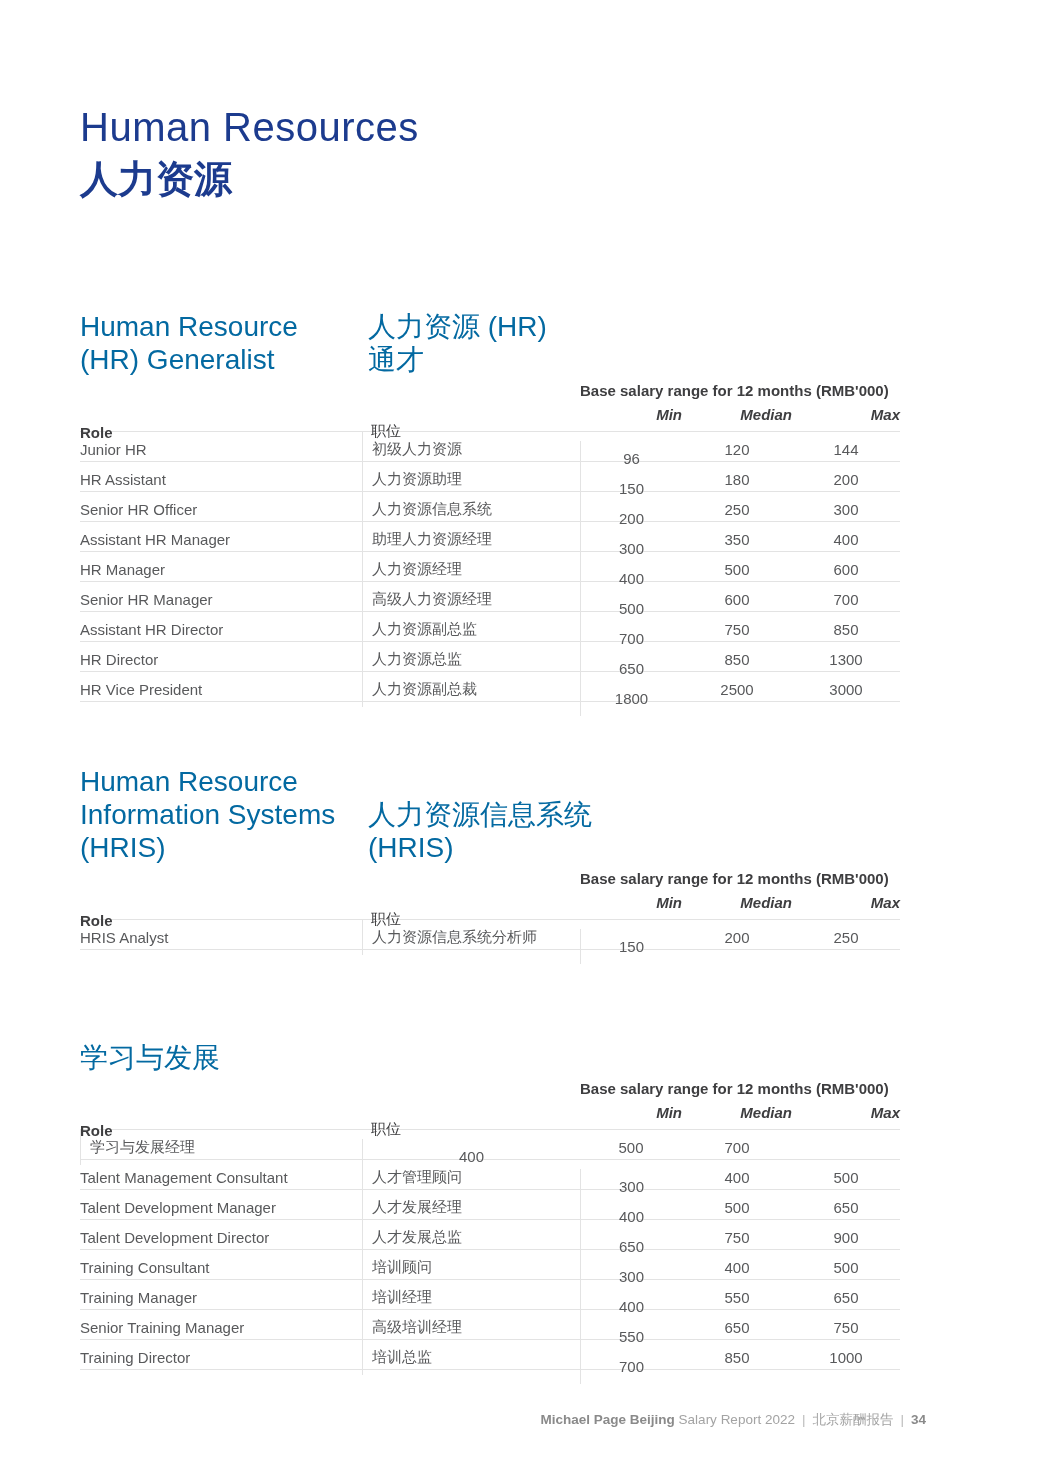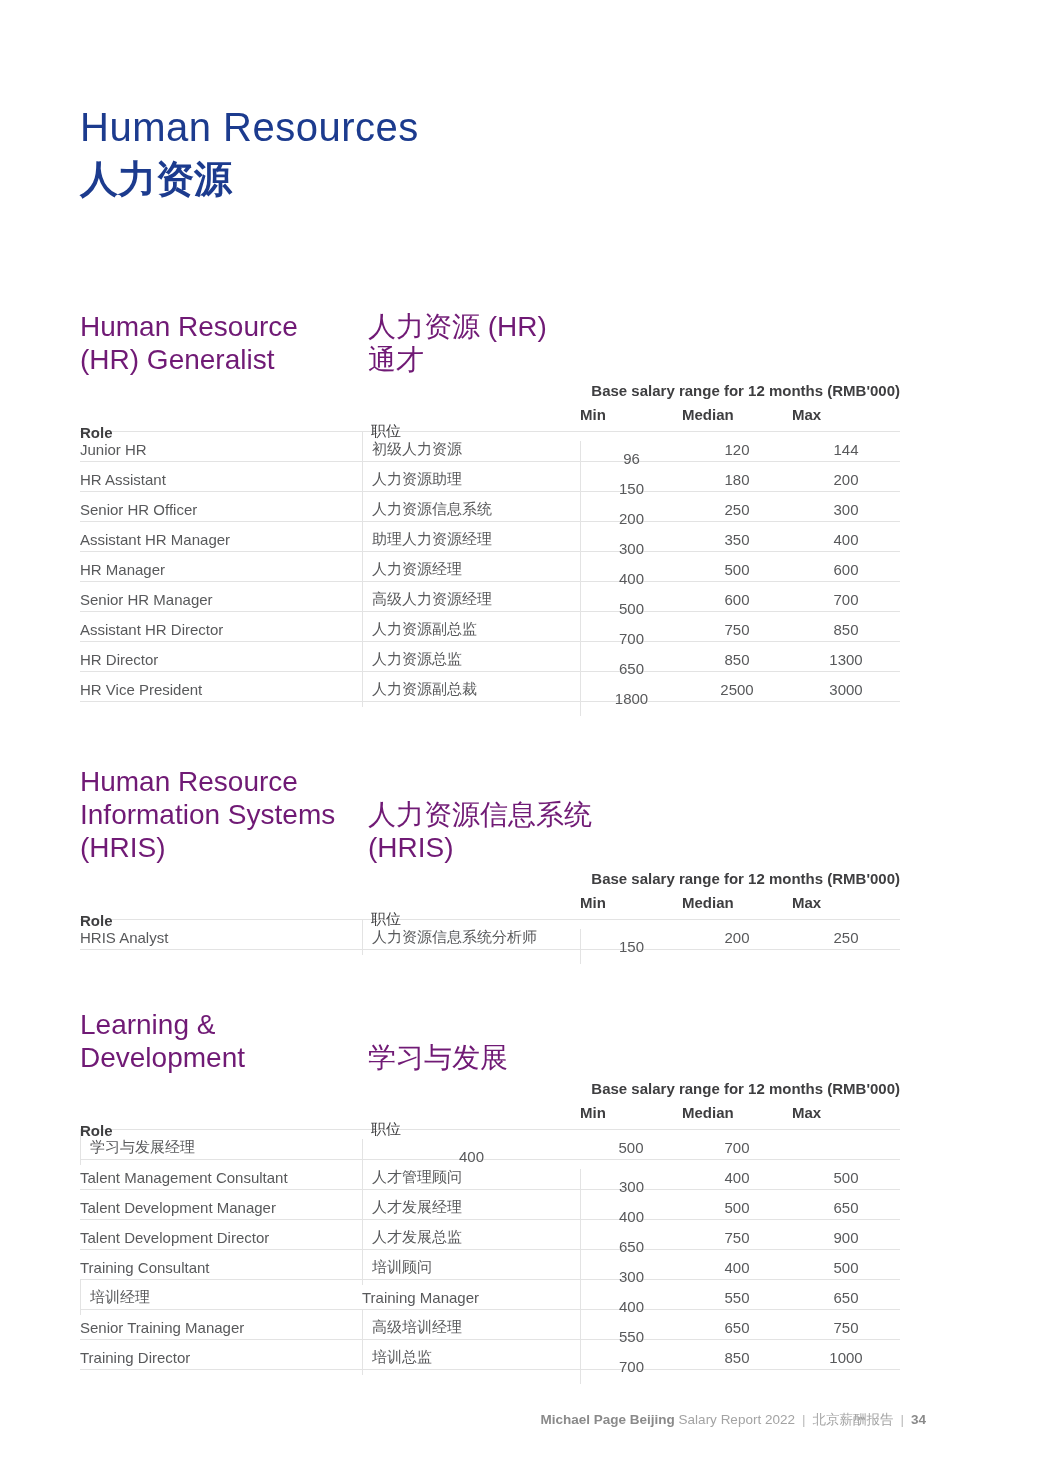--- a/index.html
+++ b/index.html
@@ -24,54 +24,54 @@
   .main-title .t-en { font-size: 40px; line-height: 52px; font-weight: 400; letter-spacing: 0.5px; }
   .main-title .t-zh { font-size: 38px; line-height: 52px; font-weight: 600; }
 
   
   .section-1 { margin-top: 57px; }
   .section-2 { margin-top: 48px; }
   .section-3 { margin-top: 43px; }
   .section-head { display: flex; align-items: flex-end; }
   .section-head .col-en { width: 288px; flex: none; }
   .h-en, .h-zh {
-    color: #701a75;
+    color: #0369a1;
     font-size: 28px;
     line-height: 33px;
     white-space: pre-line;
   }
   .h-en { font-weight: 400; }
   .h-zh { font-weight: 500; margin-top: 48px; }
 
   
   .note-row { margin-top: 6px; }
   .note {
     margin-left: 500px;
     width: 320px;
-    text-align: right;
+    text-align: left;
     font-size: 15px;
     font-weight: 700;
     color: #3e3e40;
     line-height: 18px;
   }
 
   
   .trow {
     display: grid;
     grid-template-columns: 282px 218px 102px 110px 108px;
   }
   .thead {
     margin-top: 6px;
     height: 26px;
     align-items: end;
     border-bottom: 1px solid #e3e3e3;
   }
   .thead .hc { font-size: 15px; font-weight: 700; color: #3e3e40; padding-bottom: 1px; }
   .thead .h-role-zh { font-weight: 500; padding-left: 9px; }
-  .thead .hnum { text-align: left; padding-bottom: 19px; }
+  .thead .hnum { text-align: right; padding-bottom: 19px; font-style: italic; }
   .tbody .trow {
     height: 30px;
     align-items: center;
     border-bottom: 1px solid #e3e3e3;
     font-size: 15px;
     color: #58595b;
   }
   .tbody .c { height: 100%; display: flex; align-items: center; }
   .tbody .c.zh { border-left: 1px solid #e3e3e3; padding-left: 9px; }
   .tbody .c.num-first { border-left: 1px solid #e3e3e3; margin-top: 18px; }
@@ -218,22 +218,20 @@
             <div class="c zh">人力资源信息系统分析师</div>
             <div class="c num num-first">150</div>
             <div class="c num">200</div>
             <div class="c num">250</div>
           </div>
         </div>
     </div>
 
     <div class="section section-3">
       <div class="section-head">
-        <div class="col-en h-en">Learning &amp;
-Development</div>
         <div class="h-zh">学习与发展</div>
       </div>
       <div class="note-row">
         <div class="note">Base salary range for 12 months (RMB'000)</div>
       </div>
       <div class="trow thead">
         <div class="hc">Role</div>
         <div class="hc h-role-zh">职位</div>
         <div class="hc hnum">Min</div>
         <div class="hc hnum">Median</div>
@@ -274,22 +272,22 @@
 
           <div class="trow">
             <div class="c role">Training Consultant</div>
             <div class="c zh">培训顾问</div>
             <div class="c num num-first">300</div>
             <div class="c num">400</div>
             <div class="c num">500</div>
           </div>
 
           <div class="trow">
+            <div class="c role">Training Manager</div>
             <div class="c zh">培训经理</div>
-            <div class="c role">Training Manager</div>
             <div class="c num num-first">400</div>
             <div class="c num">550</div>
             <div class="c num">650</div>
           </div>
 
           <div class="trow">
             <div class="c role">Senior Training Manager</div>
             <div class="c zh">高级培训经理</div>
             <div class="c num num-first">550</div>
             <div class="c num">650</div>

